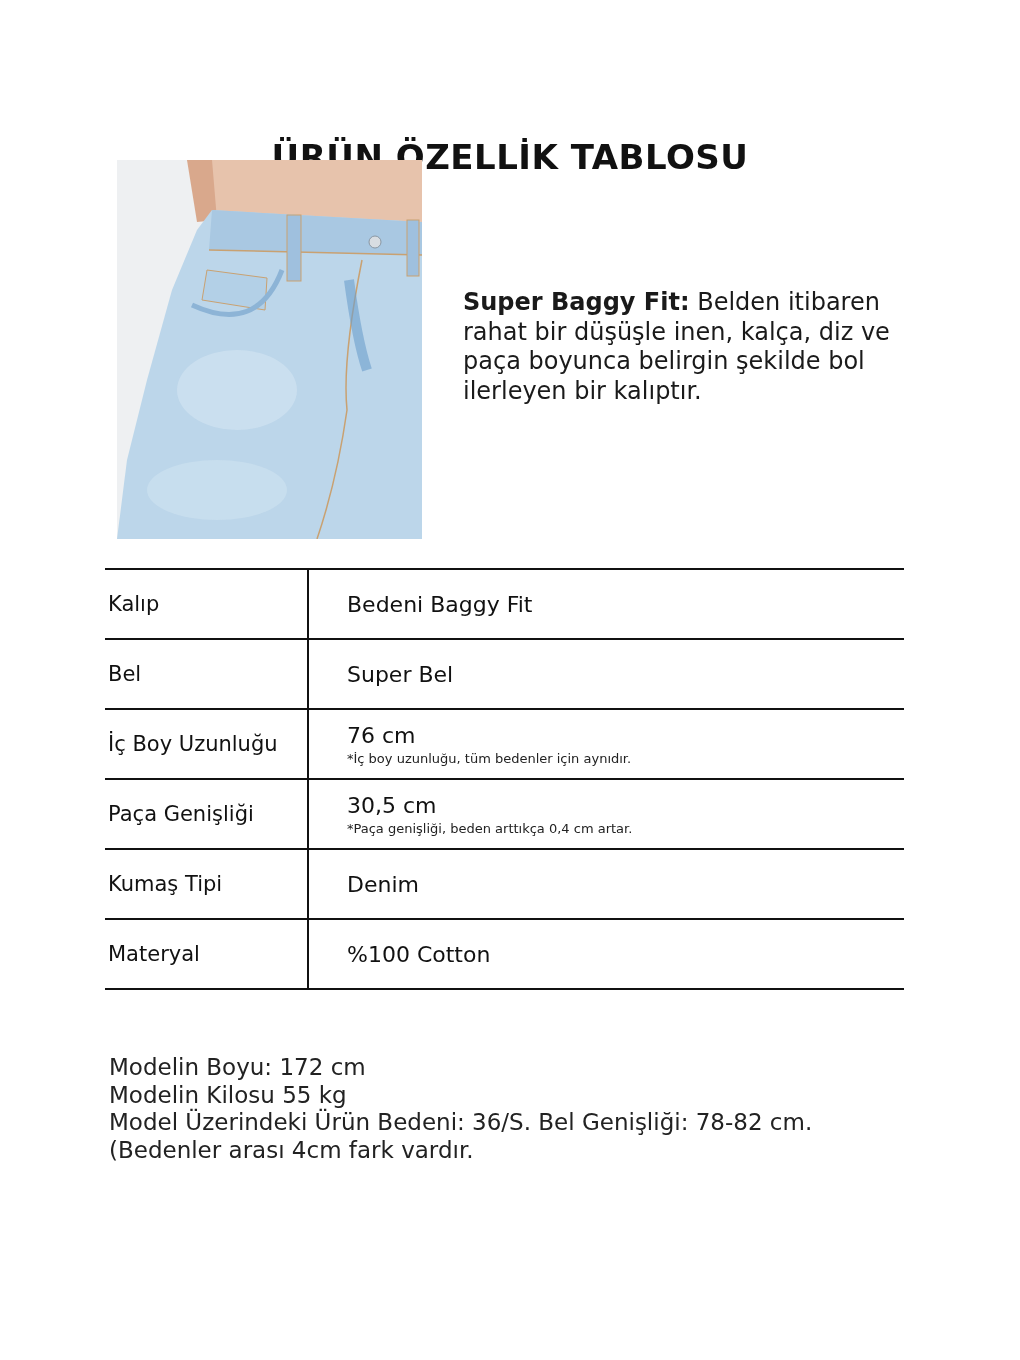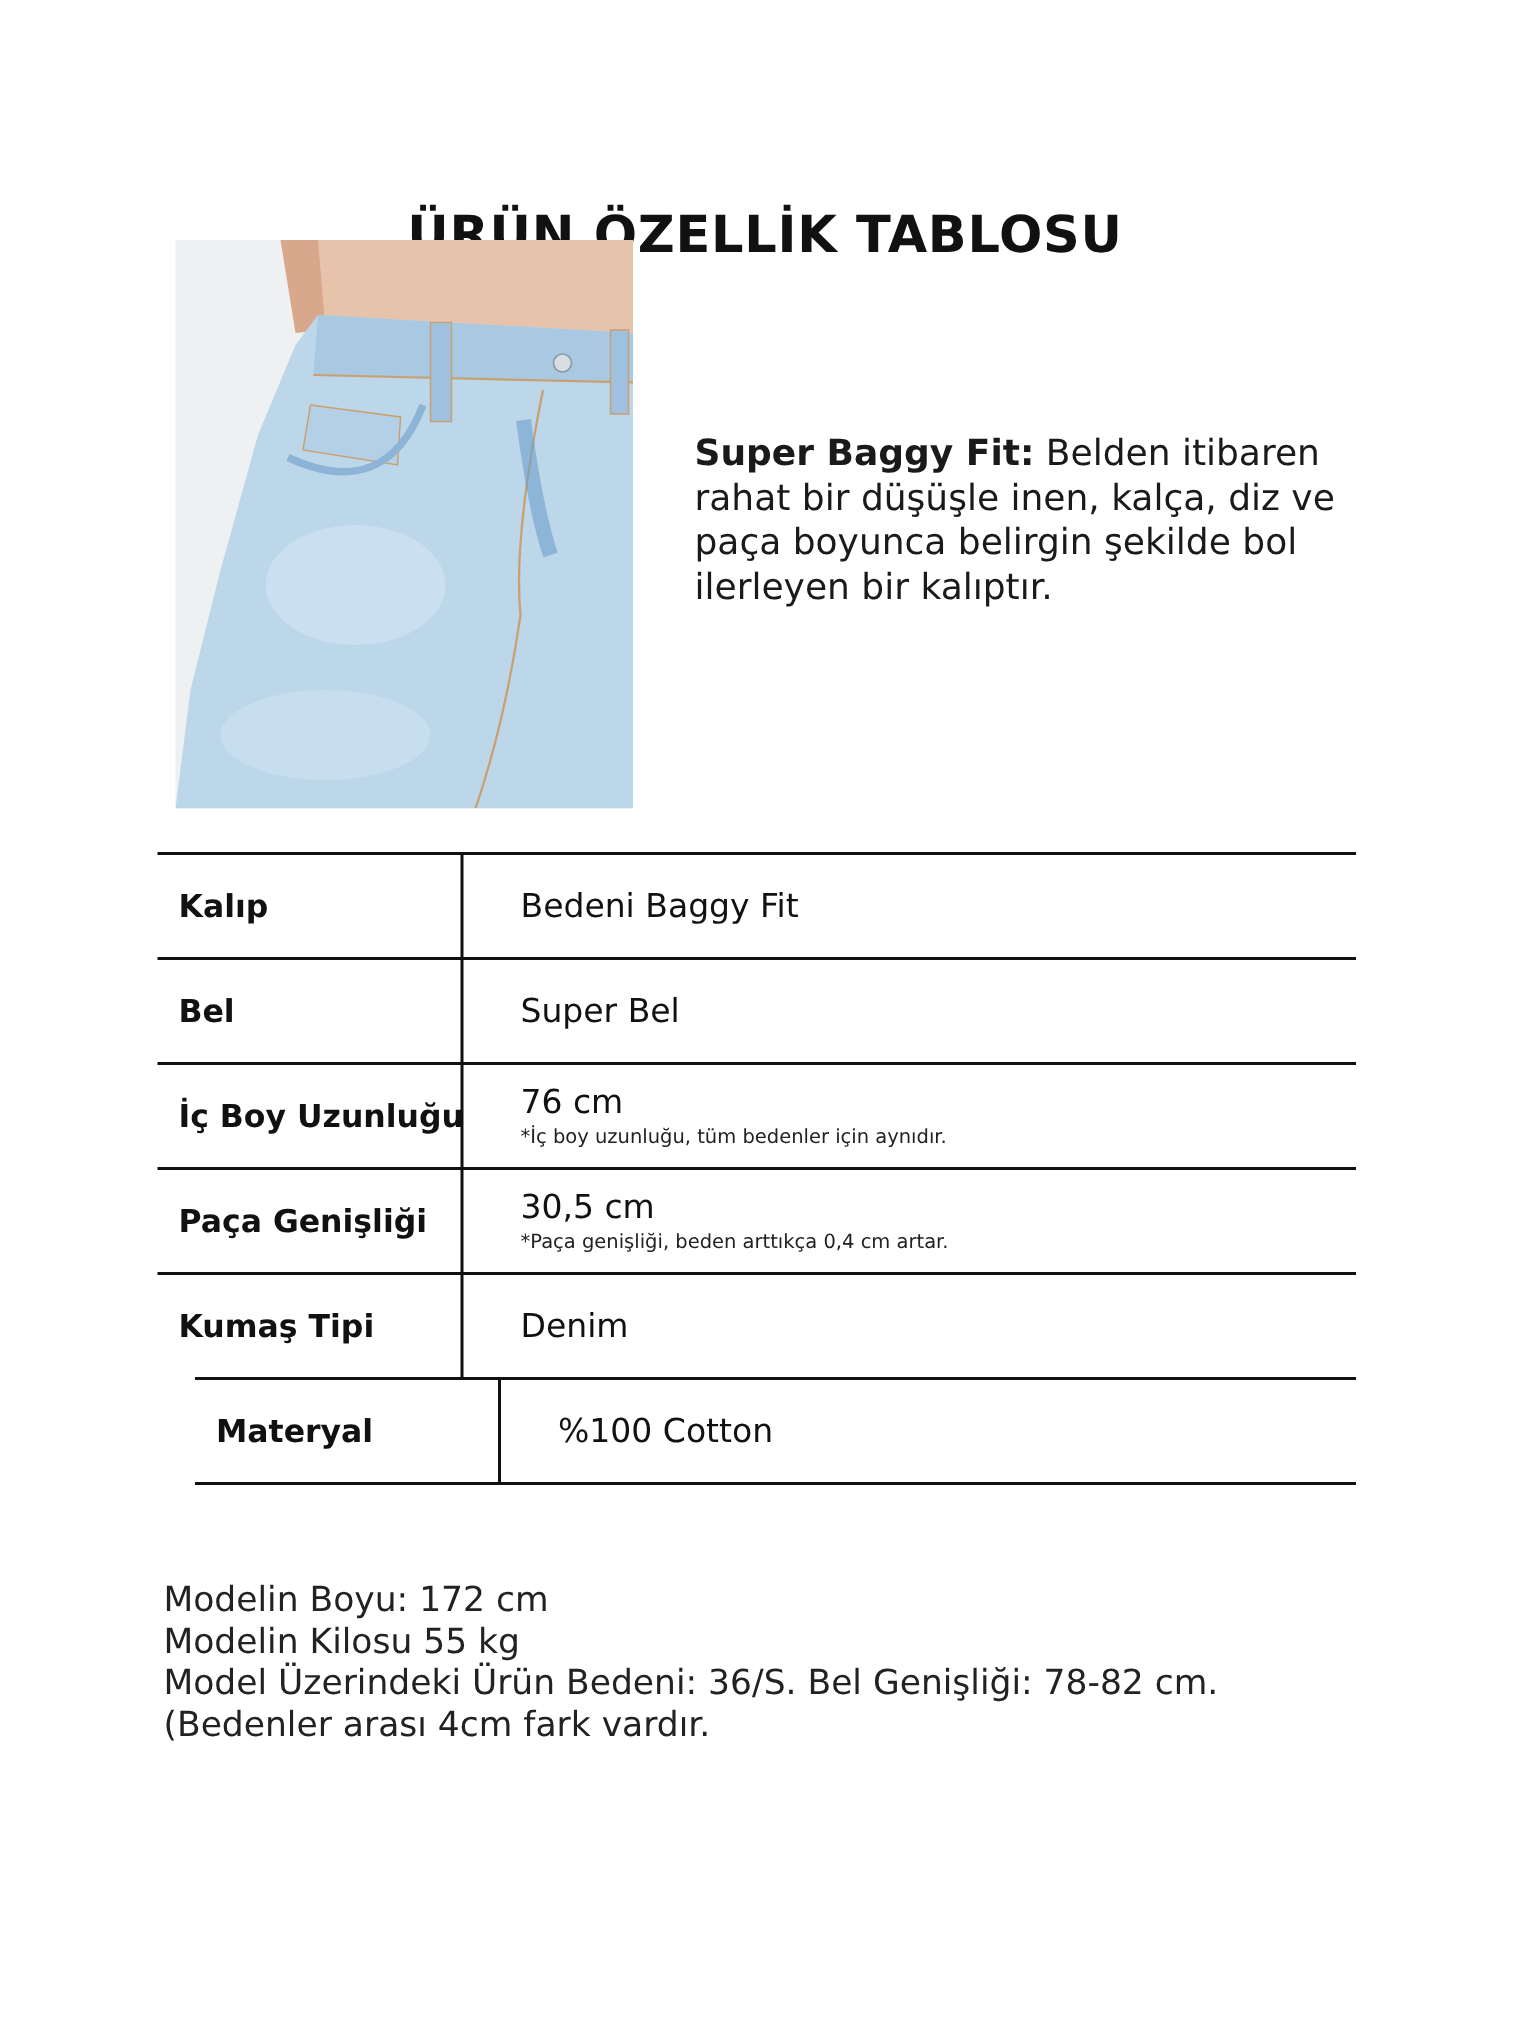--- a/index.html
+++ b/index.html
@@ -6,23 +6,23 @@
   body { width:1020px; height:1360px; position:relative; overflow:hidden;
          font-family:"DejaVu Sans", "Liberation Sans", sans-serif; color:#111; }
   .title { position:absolute; top:98px; left:0; width:1020px; text-align:center;
            font-size:34px; font-weight:bold; letter-spacing:0.5px; color:#111;margin-top:39px; }
   .photo { position:absolute; left:117px; top:160px; width:305px; height:379px; overflow:hidden;
            background:#eef0f2; }
   .desc { position:absolute; left:463px; top:288px; width:460px; font-size:24px; line-height:29.5px; color:#1a1a1a; }
   .desc b { font-weight:bold; }
   .table { position:absolute; left:105px; top:568px; width:799px; }
   .row { position:relative; height:68px; border-top:2px solid #111; }
-  .row.last { border-bottom:2px solid #111;margin-left:25px; }
-  .row .k { position:absolute; left:14px; top:0; width:198px; height:100%;
-            font-weight:bold; font-size:21px; display:flex; align-items:center; }
+  .row.last { border-bottom:2px solid #111; }
+  .row .k { position:absolute; left:3px; top:0; width:198px; height:100%;
+            font-weight:normal; font-size:21px; display:flex; align-items:center; }
   .row .v { position:absolute; left:202px; top:0; right:0; height:100%;
             border-left:2px solid #111; padding-left:38px; box-sizing:border-box;
             display:flex; flex-direction:column; justify-content:center; font-size:22px; }
   .row .v .note { font-size:13px; margin-top:3px; color:#222; }
   .footer { position:absolute; left:109px; top:1054px; font-size:23px; line-height:27.5px; color:#222; width:800px; }
 </style>
 </head>
 <body>
 
 <div class="title">ÜRÜN ÖZELLİK TABLOSU</div>

